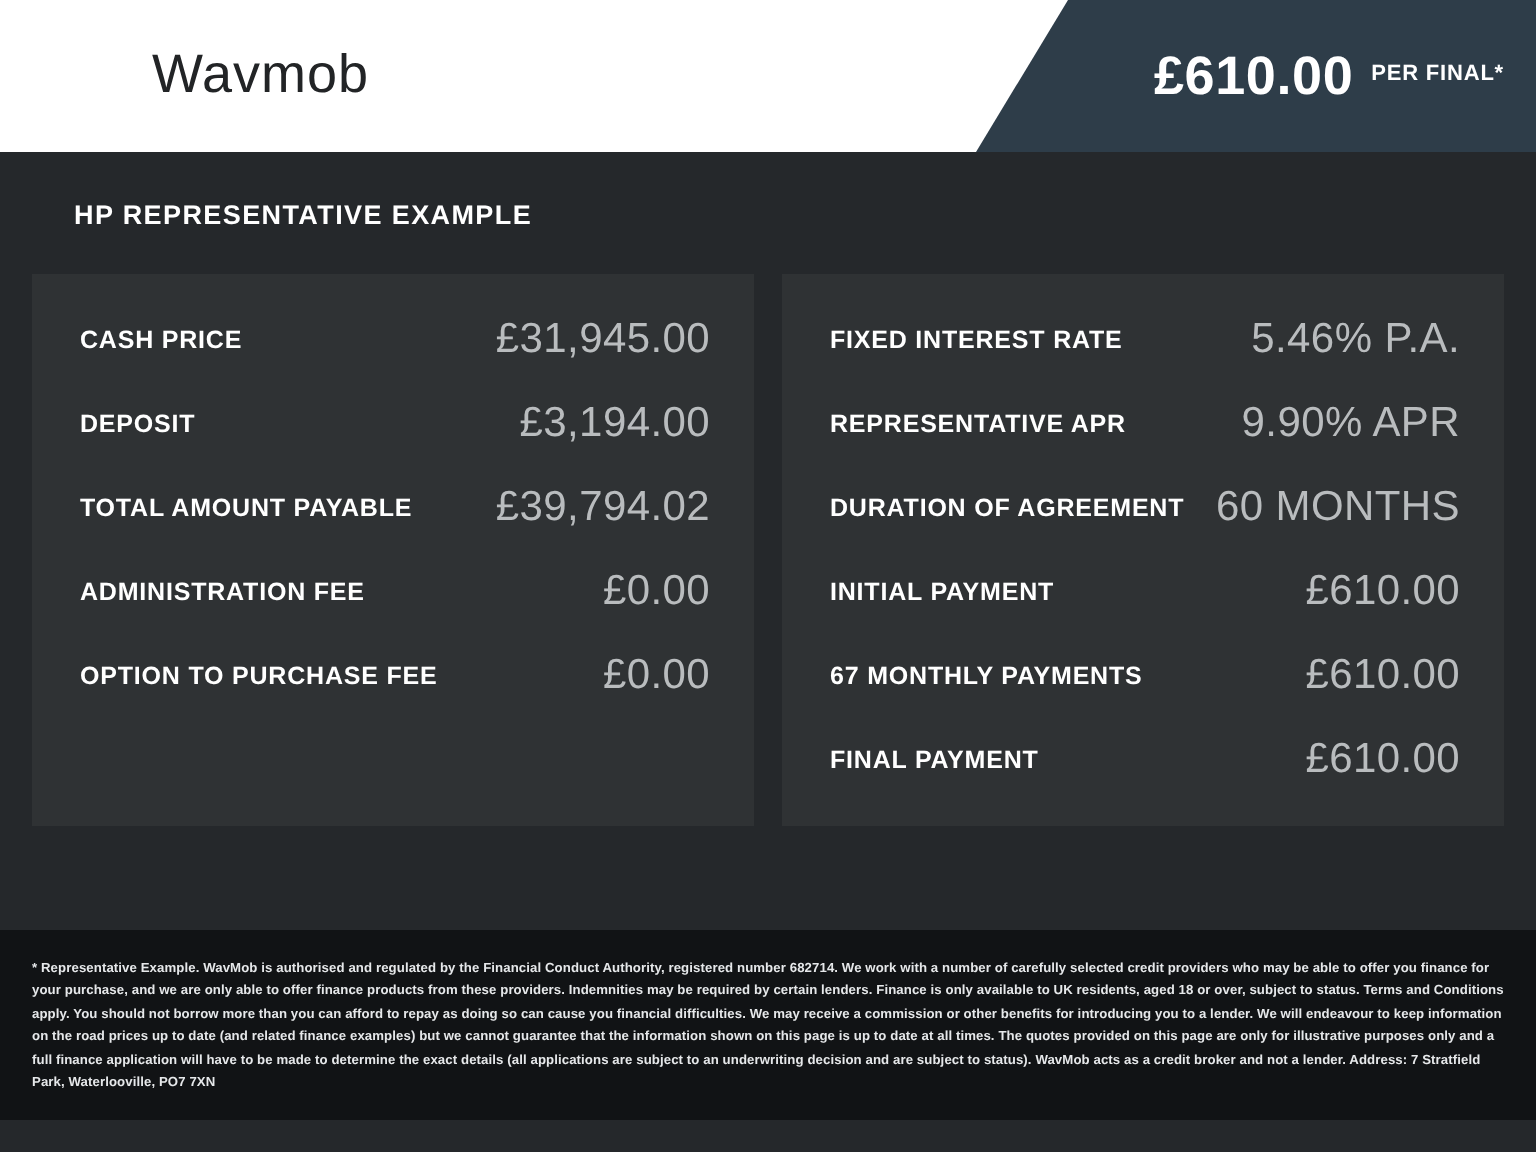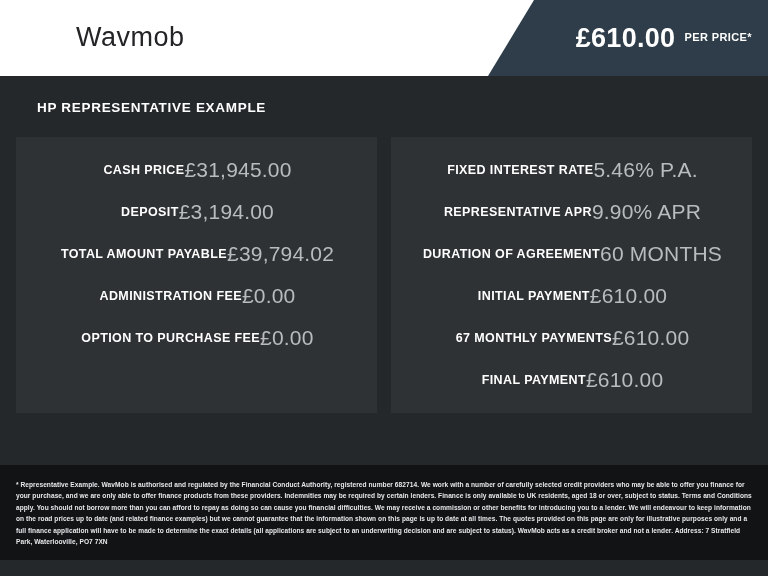--- a/index.html
+++ b/index.html
@@ -80,21 +80,21 @@
     padding: 22px 16px 0 16px;
   }
   .table-card {
     flex: 1 1 0;
     background: #2f3234;
     padding: 12px 0 12px 0;
   }
   .row {
     display: flex;
     align-items: center;
-    justify-content: center;
+    justify-content: space-between;
     height: 42px;
     padding: 0 22px 0 24px;
   }
   .row .label {
     color: #ffffff;
     font-size: 12.5px;
     font-weight: 700;
     letter-spacing: 0.4px;
     white-space: nowrap;
   }
@@ -123,21 +123,21 @@
 </style>
 </head>
 <body>
 
 <div class="page">
 
   <div class="header">
     <div class="brand">Wavmob</div>
     <div class="price-panel">
       <span class="price-amount">£610.00</span>
-      <span class="price-suffix">PER PRICE*</span>
+      <span class="price-suffix">PER FINAL*</span>
     </div>
   </div>
 
   <div class="section-title">HP REPRESENTATIVE EXAMPLE</div>
 
   <div class="tables">
 
     <div class="table-card">
       <div class="row">
         <span class="label">CASH PRICE</span>

